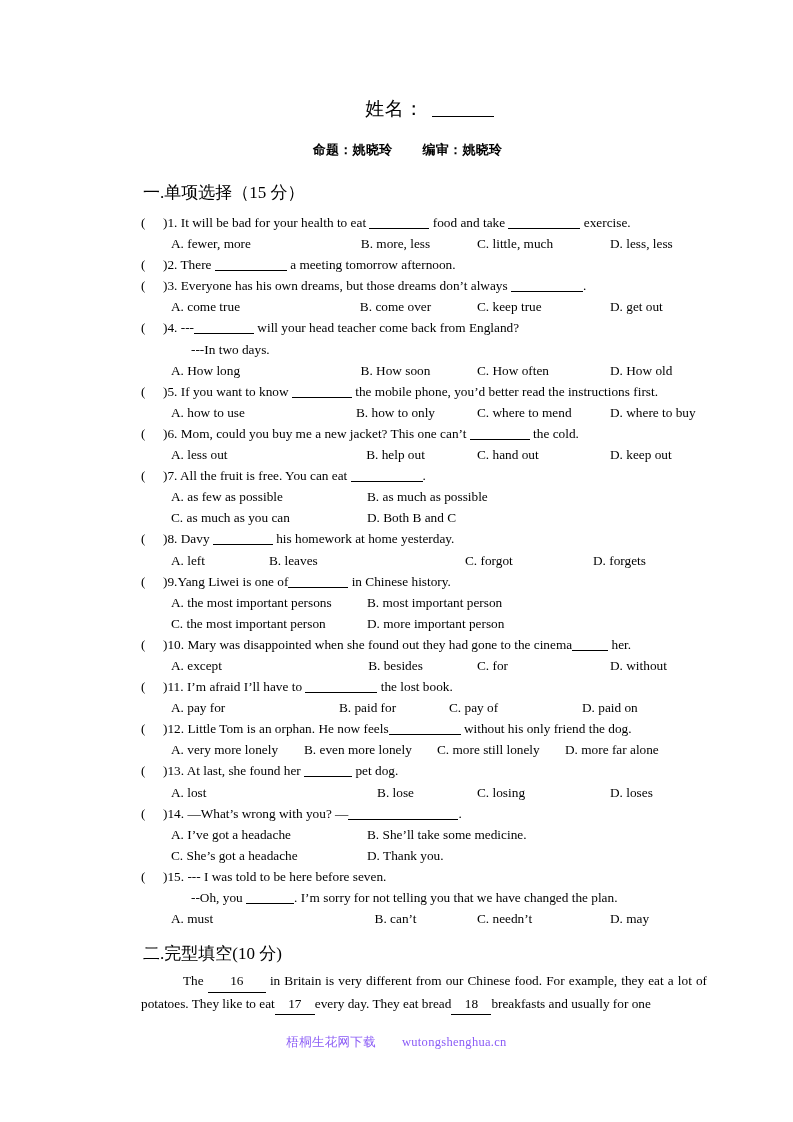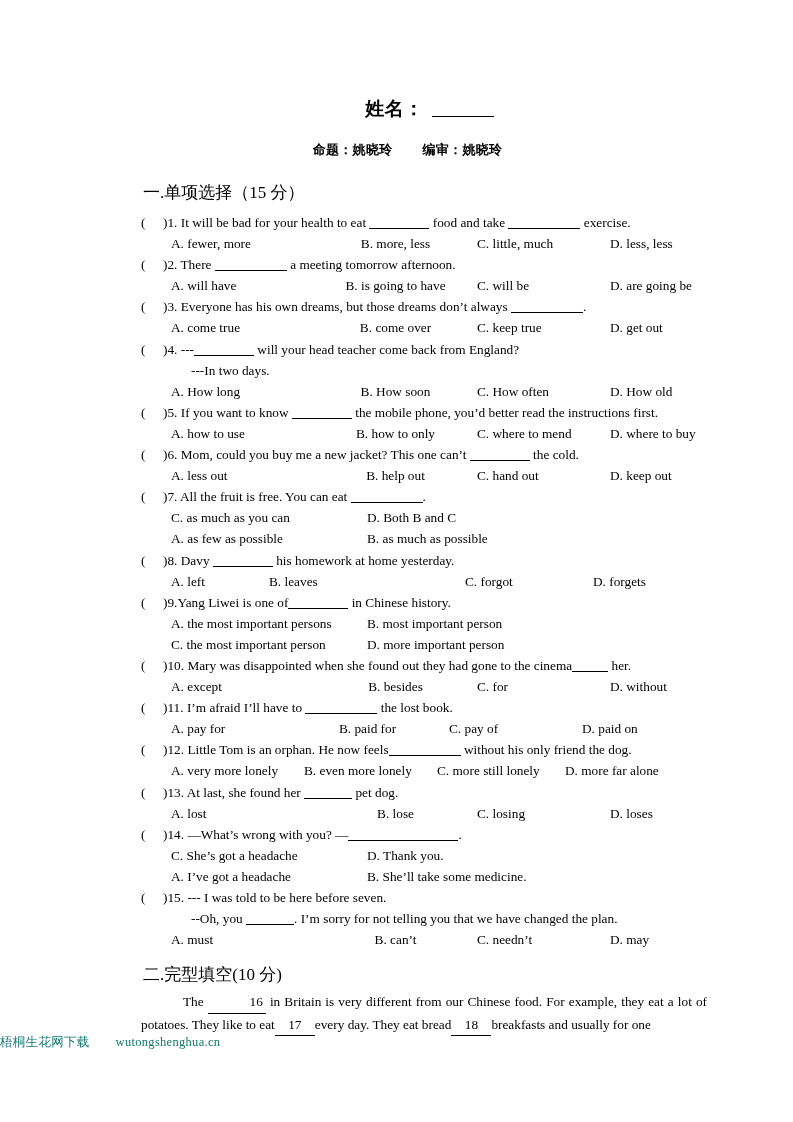--- a/index.html
+++ b/index.html
@@ -28,21 +28,21 @@
   
   .header-block {
     position: absolute;
     left: 0;
     top: 96px;
     width: 793px;
   }
   .name-line {
     text-align: center;
     font-size: 19px;
-    font-weight: bold;
+    font-weight: normal;
     letter-spacing: 0.5px;
     padding-left: 66px;
     line-height: 26px;
   }
   .name-blank {
     display: inline-block;
     width: 62px;
     border-bottom: 1.6px solid #000;
     vertical-align: -2px;
     margin-left: 8px;
@@ -130,41 +130,41 @@
   .bl-xl { width: 110px; }
   .bl-xs { width: 36px; }
 
   
   .numbl {
     display: inline-block;
     border-bottom: 1px solid #000;
     text-align: center;
     padding: 0 3px;
   }
-  .nb-wide { min-width: 52px; text-align: right; }
+  .nb-wide { min-width: 52px; }
   .nb-narrow { min-width: 34px; }
 
   
   .passage {
     font-size: 13.3px;
     line-height: 21.5px;
     text-align: justify;
     margin-top: 3px;
   }
   .passage .indent { display: inline-block; width: 42px; }
 
   
   .footer {
     position: absolute;
     left: 0;
     top: 1034px;
     width: 793px;
-    text-align: left;
+    text-align: center;
     font-size: 12.5px;
-    color: #0f766e;
+    color: #8b5cf6;
     letter-spacing: 0.3px;
   }
   .footer .gap { display: inline-block; width: 26px; }
 </style>
 </head>
 <body>
 
 <div class="page">
 
   <div class="header-block">
@@ -183,23 +183,20 @@
     <div class="q">
       <span class="paren"></span><span>)1.</span><span> It will be bad for your health to eat </span><span class="bl bl-m"></span><span> food and take </span><span class="bl bl-l"></span><span> exercise.</span>
     </div>
     <div class="opts">
       <span class="o w2">A. fewer, more</span><span class="o w5">B. more, less</span><span class="o w10">C. little, much</span><span class="o">D. less, less</span>
     </div>
 
     <div class="q">
       <span class="paren"></span><span>)2.</span><span> There </span><span class="bl bl-l"></span><span> a meeting tomorrow afternoon.</span>
     </div>
-    <div class="opts">
-      <span class="o w2">A. will have</span><span class="o w5">B. is going to have</span><span class="o w10">C. will be</span><span class="o">D. are going be</span>
-    </div>
 
     <div class="q">
       <span class="paren"></span><span>)3.</span><span> Everyone has his own dreams, but those dreams don’t always </span><span class="bl bl-l"></span><span>.</span>
     </div>
     <div class="opts">
       <span class="o w2">A. come true</span><span class="o w5">B. come over</span><span class="o w10">C. keep true</span><span class="o">D. get out</span>
     </div>
 
     <div class="q">
       <span class="paren"></span><span>)4.</span><span> ---</span><span class="bl bl-m"></span><span> will your head teacher come back from England?</span>
@@ -220,25 +217,25 @@
       <span class="paren"></span><span>)6.</span><span> Mom, could you buy me a new jacket? This one can’t </span><span class="bl bl-m"></span><span> the cold.</span>
     </div>
     <div class="opts">
       <span class="o w2">A. less out</span><span class="o w5">B. help out</span><span class="o w10">C. hand out</span><span class="o">D. keep out</span>
     </div>
 
     <div class="q">
       <span class="paren"></span><span>)7.</span><span> All the fruit is free. You can eat </span><span class="bl bl-l"></span><span>.</span>
     </div>
     <div class="opts">
+      <span class="o w8">A. as few as possible</span><span class="o">B. as much as possible</span>
+    </div>
+    <div class="opts">
       <span class="o w8">C. as much as you can</span><span class="o">D. Both B and C</span>
     </div>
-    <div class="opts">
-      <span class="o w8">A. as few as possible</span><span class="o">B. as much as possible</span>
-    </div>
 
     <div class="q">
       <span class="paren"></span><span>)8.</span><span> Davy </span><span class="bl bl-m"></span><span> his homework at home yesterday.</span>
     </div>
     <div class="opts">
       <span class="o w1">A. left</span><span class="o w8">B. leaves</span><span class="o w11">C. forgot</span><span class="o">D. forgets</span>
     </div>
 
     <div class="q">
       <span class="paren"></span><span>)9.</span><span>Yang Liwei is one of</span><span class="bl bl-m"></span><span> in Chinese history.</span>
@@ -275,24 +272,24 @@
       <span class="paren"></span><span>)13.</span><span> At last, she found her </span><span class="bl bl-s"></span><span> pet dog.</span>
     </div>
     <div class="opts">
       <span class="o w2">A. lost</span><span class="o w5">B. lose</span><span class="o w10">C. losing</span><span class="o">D. loses</span>
     </div>
 
     <div class="q">
       <span class="paren"></span><span>)14.</span><span> —What’s wrong with you?        —</span><span class="bl bl-xl"></span><span>.</span>
     </div>
     <div class="opts">
+      <span class="o w8">A. I’ve got a headache</span><span class="o">B. She’ll take some medicine.</span>
+    </div>
+    <div class="opts">
       <span class="o w8">C. She’s got a headache</span><span class="o">D. Thank you.</span>
-    </div>
-    <div class="opts">
-      <span class="o w8">A. I’ve got a headache</span><span class="o">B. She’ll take some medicine.</span>
     </div>
 
     <div class="q">
       <span class="paren"></span><span>)15.</span><span> --- I was told to be here before seven.</span>
     </div>
     <div class="subline">
       <span>--Oh, you </span><span class="bl bl-s"></span><span>. I’m sorry for not telling you that we have changed the plan.</span>
     </div>
     <div class="opts">
       <span class="o w2">A. must</span><span class="o w5">B. can’t</span><span class="o w10">C. needn’t</span><span class="o">D. may</span>

